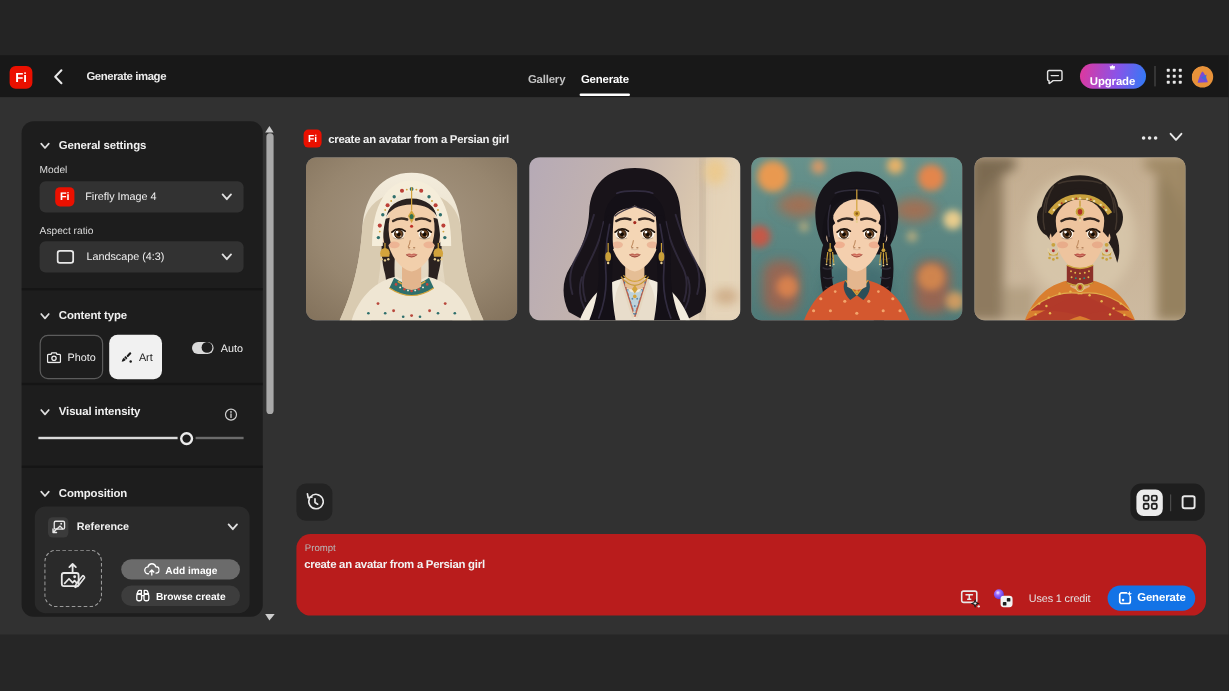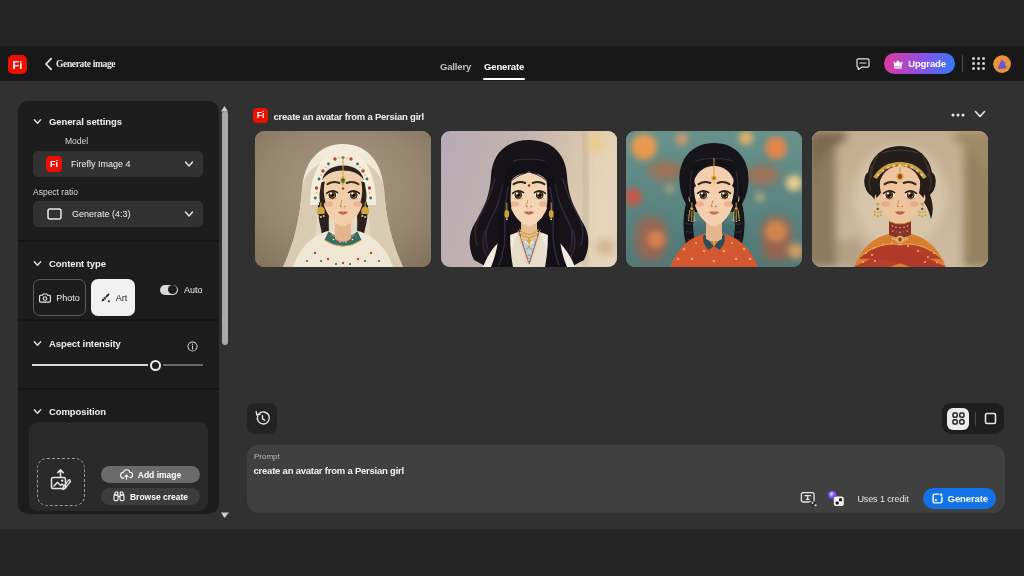--- a/index.html
+++ b/index.html
@@ -6,31 +6,31 @@
   html,body { background:#242424; }
   body { font-family:"Liberation Sans","DejaVu Sans",sans-serif; -webkit-font-smoothing:antialiased; }
   .stage { position:relative; width:1024px; height:576px; overflow:hidden; background:#242424; }
 
   
   .header { position:absolute; left:0; top:46px; width:1024px; height:35px; background:#181818; }
   .fi-badge { position:absolute; display:flex; align-items:center; justify-content:center;
       background:#eb1000; color:#fff; font-weight:bold; }
   #logo { left:8px; top:55px; width:19px; height:19px; border-radius:5px; font-size:11px; }
   .back-btn { position:absolute; left:41px; top:56px; width:16px; height:16px; color:#e8e8e8; }
-  .hdr-title { position:absolute; left:56px; top:59px; font-size:9.5px; font-weight:700; color:#ececec; letter-spacing:-.35px;font-family:Liberation Serif, serif; }
+  .hdr-title { position:absolute; left:72px; top:59px; font-size:9.5px; font-weight:700; color:#ececec; letter-spacing:-.35px; }
   .tabs { position:absolute; left:0; top:46px; width:964px; height:35px; display:flex; justify-content:center; gap:13px; pointer-events:none; }
   .tab { position:relative; pointer-events:auto; font-size:9.5px; font-weight:700; letter-spacing:-.15px; color:#c2c2c2; padding-top:15px; height:35px; }
   .tab.active { color:#fff; }
   .tab.active::after { content:""; position:absolute; left:-1px; right:-1px; bottom:1px; height:2.5px; background:#fff; border-radius:2px; }
   .hdr-right { position:absolute; right:13px; top:46px; height:35px; display:flex; align-items:center; }
   .icon-btn { display:flex; align-items:center; justify-content:center; color:#e2e2e2; }
   .feedback-btn { width:16px; height:26px; }
   .upgrade-btn { margin-left:13px; height:21px; padding:0 9px 0 8px; border-radius:11px; border:none;
       display:flex; align-items:center; gap:4px; color:#fff; font-weight:700; font-size:9.5px; letter-spacing:-.1px;
-      background:linear-gradient(100deg,#e1379b 0%,#8a53e8 55%,#2e7cf6 100%); }
+      background:linear-gradient(100deg,#e1379b 0%,#8a53e8 55%,#2e7cf6 100%);flex-direction:column; }
   .hdr-divider { width:1px; height:17px; background:#4a4a4a; margin:0 7px 0 7px; }
   .apps-btn { width:17px; height:24px; }
   .avatar { width:18px; height:18px; border-radius:50%; margin-left:6px; overflow:hidden; }
 
   
   .canvas { position:absolute; left:0; top:81px; width:1024px; height:448px; background:#313131; }
   .bottomstrip { position:absolute; left:0; top:529px; width:1024px; height:47px; background:#262626; }
   #chipfi { left:253px; top:108px; width:15px; height:14.5px; border-radius:4px; font-size:8.5px; }
   .result-prompt { position:absolute; left:273.5px; top:111px; font-size:9.5px; font-weight:700; letter-spacing:-.22px; color:#f0f0f0; }
   .more-btn { position:absolute; left:950px; top:107px; width:18px; height:17px; color:#e8e8e8; }
@@ -43,21 +43,21 @@
   .history-btn { position:absolute; left:247px; top:403px; width:30px; height:31px; border-radius:8px;
       background:#232323; display:flex; align-items:center; justify-content:center; color:#e8e8e8; }
   .view-group { position:absolute; left:942px; top:403px; width:62px; height:31px; border-radius:9px;
       background:#1e1e1e; display:flex; align-items:center; }
   .view-grid { width:22px; height:22px; margin-left:5px; border-radius:6px; background:#ececec; color:#222;
       display:flex; align-items:center; justify-content:center; }
   .view-div { width:1px; height:14px; background:#4a4a4a; margin:0 5px 0 6px; }
   .view-single { width:18px; height:18px; color:#e8e8e8; display:flex; align-items:center; justify-content:center; }
 
   
-  .prompt-box { position:absolute; left:247px; top:445px; width:758px; height:68px; border-radius:12px; background:#404040; }
+  .prompt-box { position:absolute; left:247px; top:445px; width:758px; height:68px; border-radius:12px; background:#b91c1c; }
   .prompt-label { position:absolute; left:7px; top:7px; font-size:8px; color:#b8b8b8; }
   .prompt-value { position:absolute; left:6.5px; top:20px; font-size:9.5px; font-weight:700; letter-spacing:-.22px; color:#f2f2f2; }
   .pb-footer { position:absolute; right:9px; bottom:4px; display:flex; align-items:center; }
   .pb-icon { color:#e8e8e8; display:flex; align-items:center; justify-content:center; }
   .credits { font-size:9px; font-weight:400; letter-spacing:-.1px; color:#e4e4e4; margin:0 14px 0 12px; }
   .generate-btn { height:21px; padding:0 8px 0 8px; border:none; border-radius:11px; background:#1373e6;
       color:#fff; font-size:9.5px; font-weight:700; letter-spacing:-.1px; display:flex; align-items:center; gap:4px; }
 
   
   .panel { position:absolute; left:18px; top:101px; width:201px; height:413px; border-radius:10px;
@@ -702,36 +702,36 @@
     </div>
   </div>
 
   <div class="panel">
     <div class="sec-head" style="left:15px; top:15px;">
       <svg class="chev" width="9" height="9" viewBox="0 0 10 10">
           <path d="m1.5 3 3.5 4 3.5-4" fill="none" stroke="currentColor" stroke-width="1.6" stroke-linecap="round" stroke-linejoin="round"></path>
         </svg>
       <span>General settings</span>
     </div>
-    <div class="fld-label" style="left:15px; top:35px;margin-left:32px;">Model</div>
+    <div class="fld-label" style="left:15px; top:35px;">Model</div>
     <div class="dropdown" style="top:50px;">
       <div class="fi-badge" style="position:static; width:16px; height:16px; border-radius:4px; font-size:9px; margin-left:13px;">
           <span>Fi</span>
         </div>
       <span style="margin-left:9px;">Firefly Image 4</span>
       <svg class="dd-chev" width="10" height="10" viewBox="0 0 10 10">
           <path d="m1.5 3 3.5 4 3.5-4" fill="none" stroke="currentColor" stroke-width="1.5" stroke-linecap="round" stroke-linejoin="round"></path>
         </svg>
     </div>
     <div class="fld-label" style="left:15px; top:86px;">Aspect ratio</div>
     <div class="dropdown" style="top:100px;">
       <svg width="15" height="12" viewBox="0 0 15 12" style="margin-left:14px">
           <rect x="1" y="1" width="13" height="10" rx="2" fill="none" stroke="#e8e8e8" stroke-width="1.5"></rect>
         </svg>
-      <span style="margin-left:10px;">Generate (4:3)</span>
+      <span style="margin-left:10px;">Landscape (4:3)</span>
       <svg class="dd-chev" width="10" height="10" viewBox="0 0 10 10">
           <path d="m1.5 3 3.5 4 3.5-4" fill="none" stroke="currentColor" stroke-width="1.5" stroke-linecap="round" stroke-linejoin="round"></path>
         </svg>
     </div>
 
     <div class="sec-divider" style="top:139px;"></div>
 
     <div class="sec-head" style="left:15px; top:157px;">
       <svg class="chev" width="9" height="9" viewBox="0 0 10 10">
           <path d="m1.5 3 3.5 4 3.5-4" fill="none" stroke="currentColor" stroke-width="1.6" stroke-linecap="round" stroke-linejoin="round"></path>
@@ -760,21 +760,21 @@
         <div class="knob"></div>
       </div>
     <div class="switch-label">Auto</div>
 
     <div class="sec-divider" style="top:218px;"></div>
 
     <div class="sec-head" style="left:15px; top:237px;">
       <svg class="chev" width="9" height="9" viewBox="0 0 10 10">
           <path d="m1.5 3 3.5 4 3.5-4" fill="none" stroke="currentColor" stroke-width="1.6" stroke-linecap="round" stroke-linejoin="round"></path>
         </svg>
-      <span>Aspect intensity</span>
+      <span>Visual intensity</span>
     </div>
     <div class="info-ico" style="left:169px; top:237px;">
       <svg width="11" height="11" viewBox="0 0 12 12">
           <circle cx="6" cy="6" r="5" fill="none" stroke="currentColor" stroke-width="1.1"></circle>
           <circle cx="6" cy="3.6" r=".8" fill="currentColor"></circle>
           <path d="M6 5.4v3.2" stroke="currentColor" stroke-width="1.2" stroke-linecap="round"></path>
         </svg>
     </div>
     <div class="slider">
       <div class="track-l" id="sl-fill" style="width: 116px;"></div>
@@ -784,20 +784,34 @@
 
     <div class="sec-divider" style="top:287px;"></div>
 
     <div class="sec-head" style="left:15px; top:305px;">
       <svg class="chev" width="9" height="9" viewBox="0 0 10 10">
           <path d="m1.5 3 3.5 4 3.5-4" fill="none" stroke="currentColor" stroke-width="1.6" stroke-linecap="round" stroke-linejoin="round"></path>
         </svg>
       <span>Composition</span>
     </div>
     <div class="comp-card">
+      <div class="ref-row">
+        <div class="ref-ico-box">
+          <svg width="12" height="12" viewBox="0 0 12 12">
+            <rect x="2.2" y="1.4" width="8.6" height="6.6" rx="1.2" fill="none" stroke="currentColor" stroke-width="1.1"></rect>
+            <circle cx="8" cy="3.4" r=".8" fill="currentColor"></circle>
+            <path d="M4.6 7.8 7 5.4l2.4 2.4" fill="none" stroke="currentColor" stroke-width="1.1" stroke-linejoin="round"></path>
+            <path d="M1.2 10.8 4.6 7.4M1.2 10.8V7.9M1.2 10.8h2.9" fill="none" stroke="currentColor" stroke-width="1.2" stroke-linecap="round" stroke-linejoin="round"></path>
+          </svg>
+        </div>
+        <span class="ref-label">Reference</span>
+        <svg class="ref-chev" width="10" height="10" viewBox="0 0 10 10">
+            <path d="m1.5 3 3.5 4 3.5-4" fill="none" stroke="currentColor" stroke-width="1.5" stroke-linecap="round" stroke-linejoin="round"></path>
+          </svg>
+      </div>
       <div class="upload-box">
         <svg width="30" height="30" viewBox="0 0 30 30">
           <path d="M14.5 10V3.2M11.8 5.6l2.7-2.7 2.7 2.7" fill="none" stroke="currentColor" stroke-width="1.5" stroke-linecap="round" stroke-linejoin="round"></path>
           <rect x="5.5" y="10.5" width="14" height="11" rx="1.8" fill="none" stroke="currentColor" stroke-width="1.5"></rect>
           <circle cx="16.2" cy="13.6" r="1.2" fill="currentColor"></circle>
           <path d="M7.5 19.5l4-4.2 3 3.2 1.6-1.6 2.4 2.4" fill="none" stroke="currentColor" stroke-width="1.4" stroke-linejoin="round"></path>
           <path d="M24.5 14.5l-5.4 6.8-2.4 1.2-.2-.4 1-2.5 5.4-6.8c.5-.6 1.6.9 1.6 1.7z" fill="none" stroke="currentColor" stroke-width="1.3" stroke-linejoin="round"></path>
         </svg>
       </div>
       <button class="pill-btn add-img-btn">

